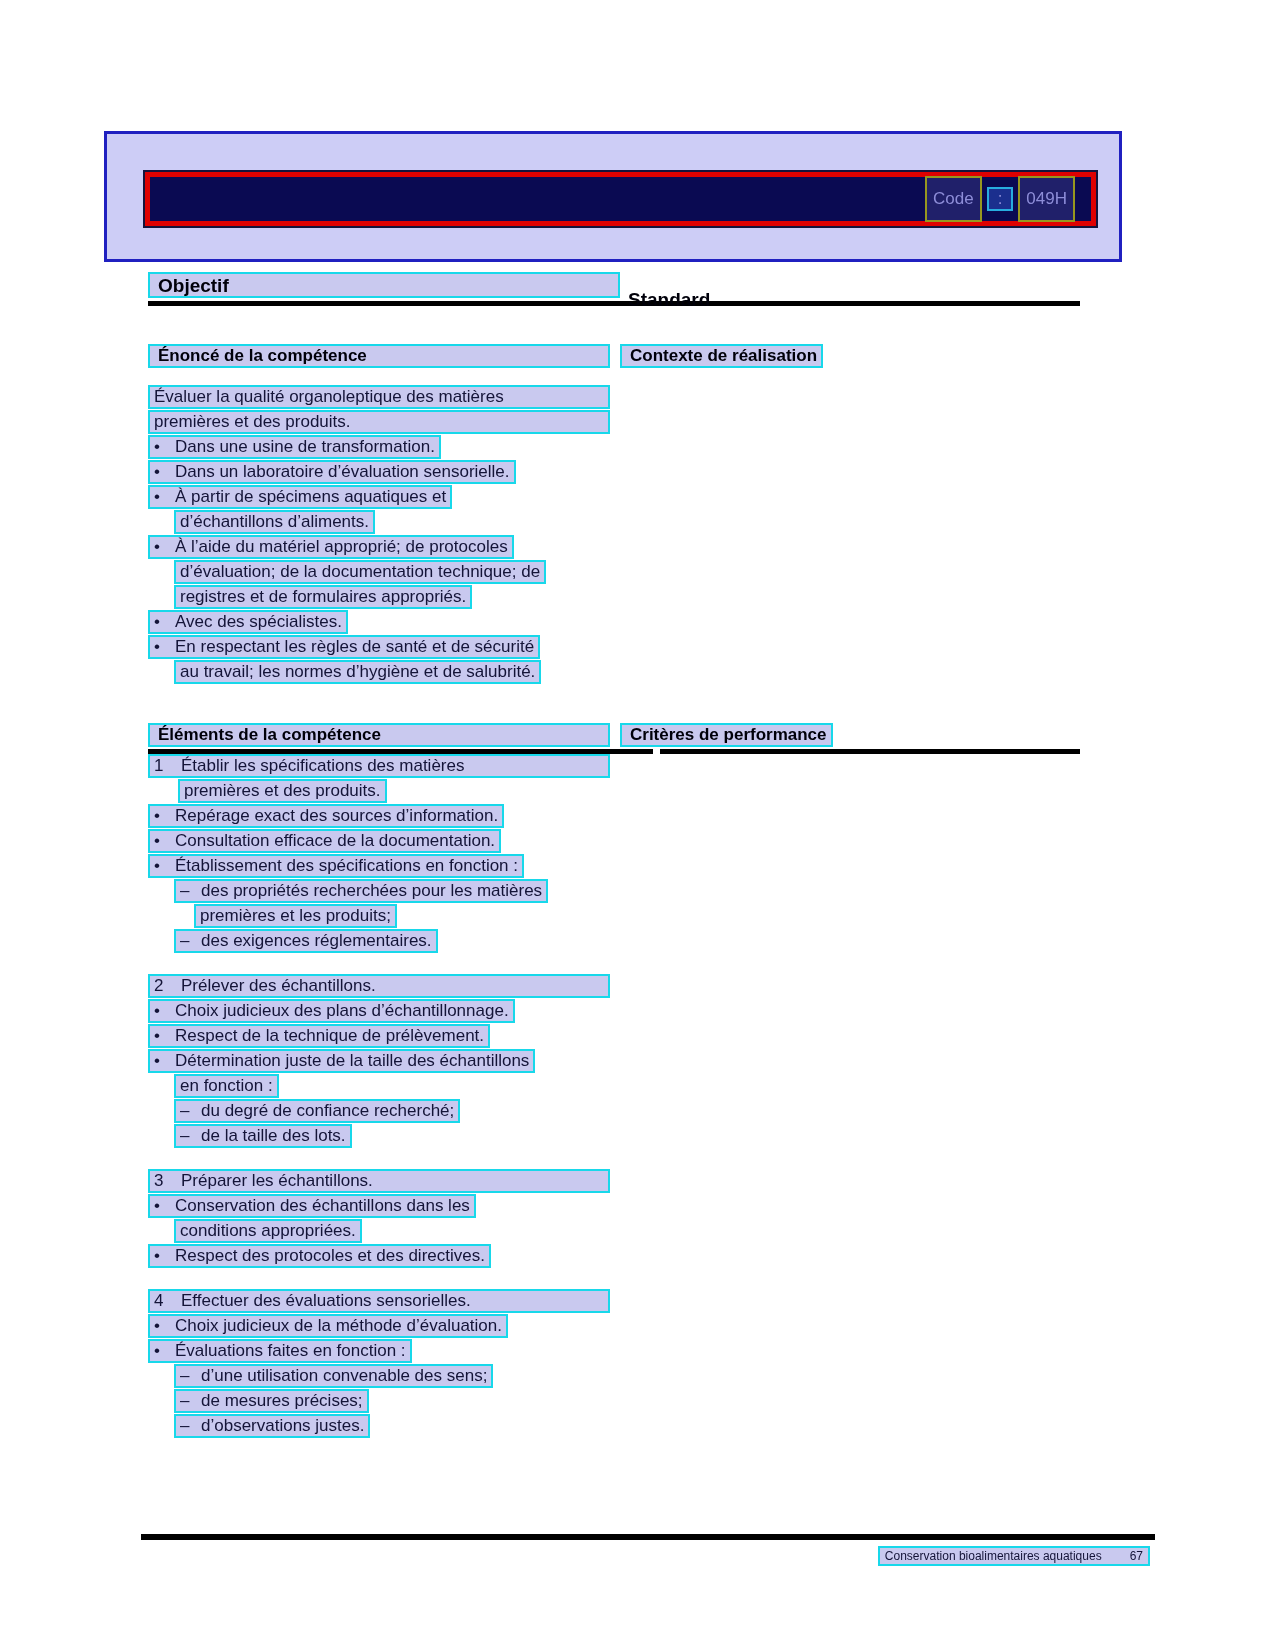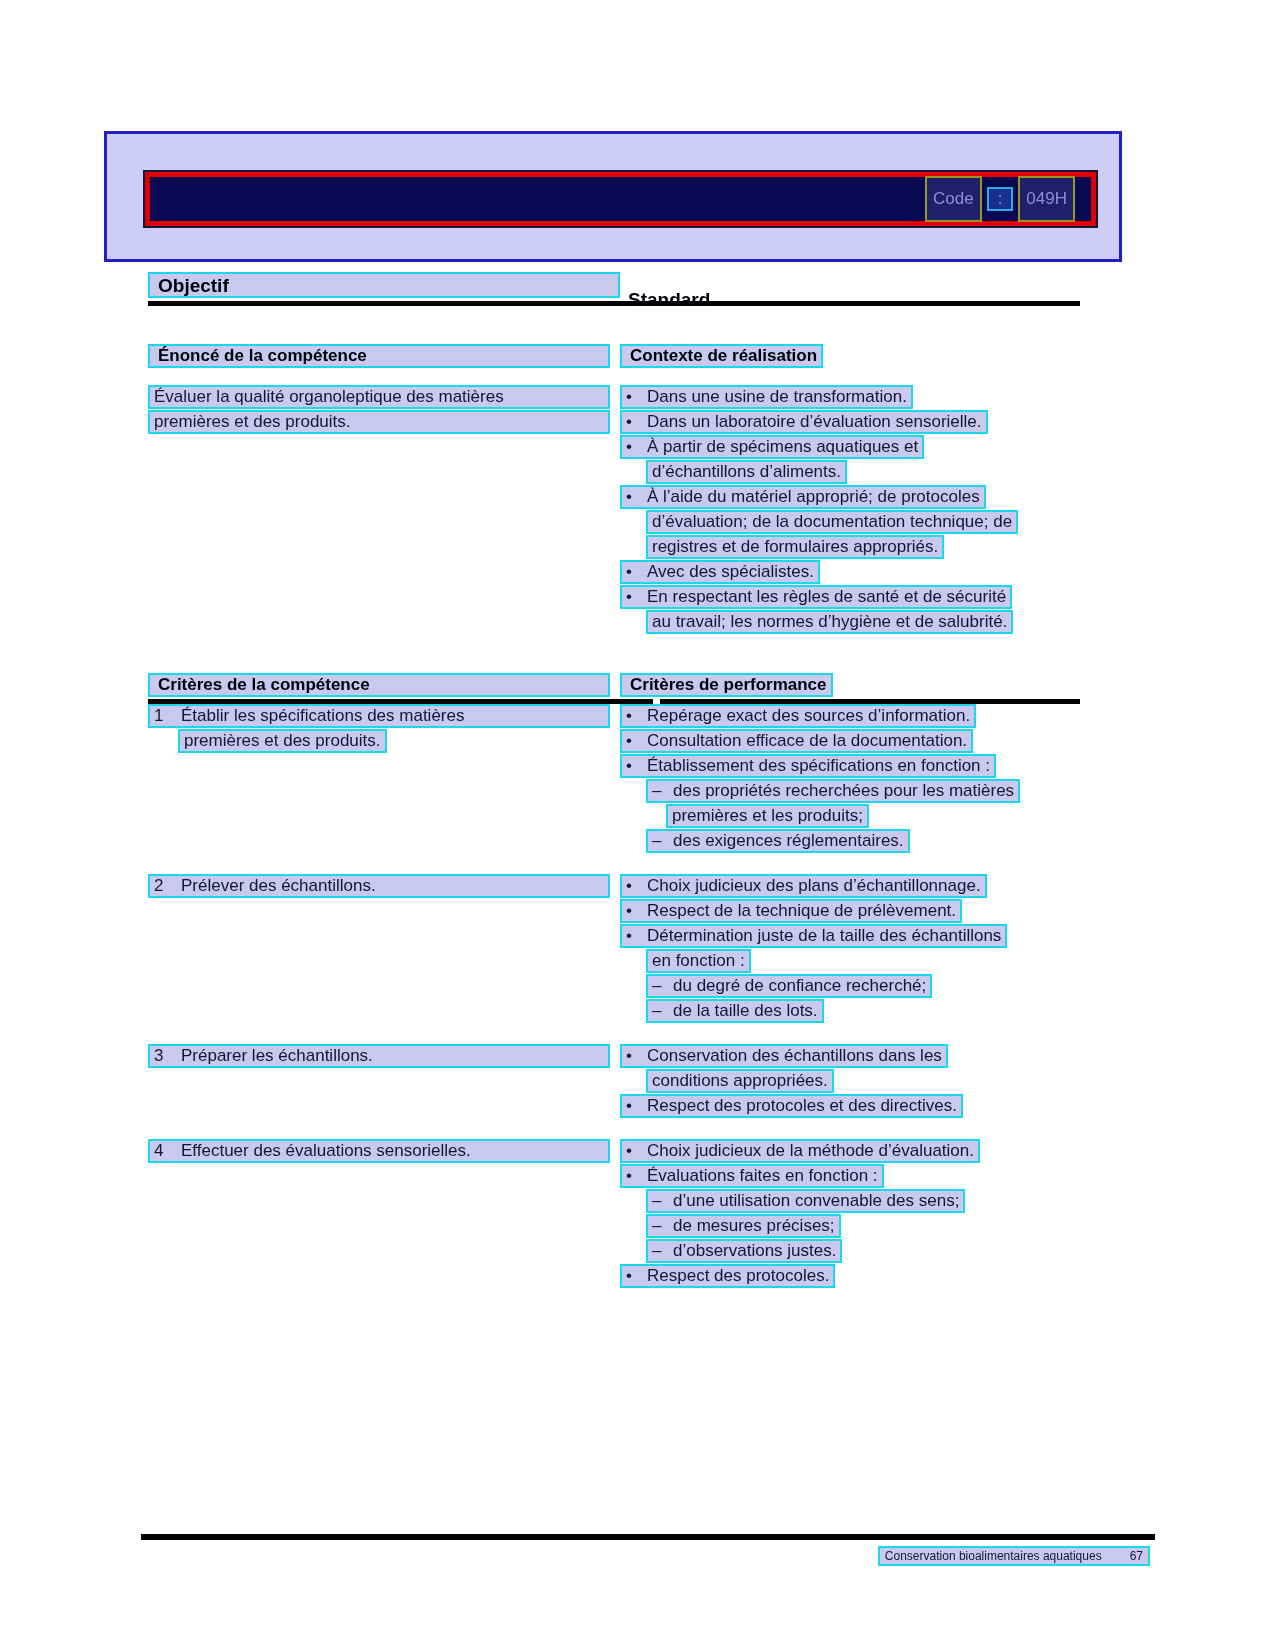--- a/index.html
+++ b/index.html
@@ -33,21 +33,21 @@
   .dbl-rule .seg-gap{width:7px;height:5px;}
   .dbl-rule .seg-r{flex:1;height:5px;background:#000;}
 
   .row{display:flex;align-items:flex-start;}
   .col-left{width:472px;flex:none;box-sizing:border-box;padding-right:10px;}
   .col-right{flex:1;min-width:0;}
 
   .head-row{margin-top:38px;}
   .rows-block{margin-top:17px;}
   .rows-block2{margin-top:0;}
-  .item-row{margin-top:20px;}
+  .item-row{margin-top:20px;flex-direction:column;}
   .item-row:first-child{margin-top:0;}
 
   .line{height:24px;margin-bottom:1px;}
   .hl{display:inline-block;background:var(--hl);border:2px solid var(--hlb);
       padding:0 4px;font-size:17px;line-height:20px;color:var(--ink);
       white-space:nowrap;box-sizing:border-box;vertical-align:top;}
   .hl.fill{display:block;}
   .hl.head{font-weight:bold;color:var(--head-ink);padding-left:8px;}
   .marker{display:inline-block;width:21px;}
   .num{display:inline-block;width:27px;}
@@ -115,21 +115,21 @@
             <div class="line wrap"><span class="hl">registres et de formulaires appropriés.</span></div>
             <div class="line bullet"><span class="hl"><span class="marker">•</span>Avec des spécialistes.</span></div>
             <div class="line bullet"><span class="hl"><span class="marker">•</span>En respectant les règles de santé et de sécurité</span></div>
             <div class="line wrap"><span class="hl">au travail; les normes d’hygiène et de salubrité.</span></div>
           </div>
         </div>
       </div>
 
     <div class="row head-row">
       <div class="col-left">
-        <span class="hl fill head">Critères de la compétence</span>
+        <span class="hl fill head">Éléments de la compétence</span>
       </div>
       <div class="col-right">
         <span class="hl head">Critères de performance</span>
       </div>
     </div>
     <div class="dbl-rule">
       <div class="seg-l"></div>
       <div class="seg-gap"></div>
       <div class="seg-r"></div>
     </div>
@@ -183,21 +183,20 @@
             <div class="line numbered">
               <span class="hl fill"><span class="num">4</span>Effectuer des évaluations sensorielles.</span>
             </div>
           </div>
           <div class="col-right">
             <div class="line bullet"><span class="hl"><span class="marker">•</span>Choix judicieux de la méthode d’évaluation.</span></div>
             <div class="line bullet"><span class="hl"><span class="marker">•</span>Évaluations faites en fonction :</span></div>
             <div class="line dash"><span class="hl"><span class="marker">–</span>d’une utilisation convenable des sens;</span></div>
             <div class="line dash"><span class="hl"><span class="marker">–</span>de mesures précises;</span></div>
             <div class="line dash"><span class="hl"><span class="marker">–</span>d’observations justes.</span></div>
-            <div class="line bullet"><span class="hl"><span class="marker">•</span>Respect des protocoles.</span></div>
           </div>
         </div>
       </div>
 
   </div>
 
   <div class="footer-rule"></div>
   <div class="footer-box">
     <span class="footer-hl"><span>Conservation bioalimentaires aquatiques</span><span class="pgspace"></span><span>67</span></span>
   </div>

